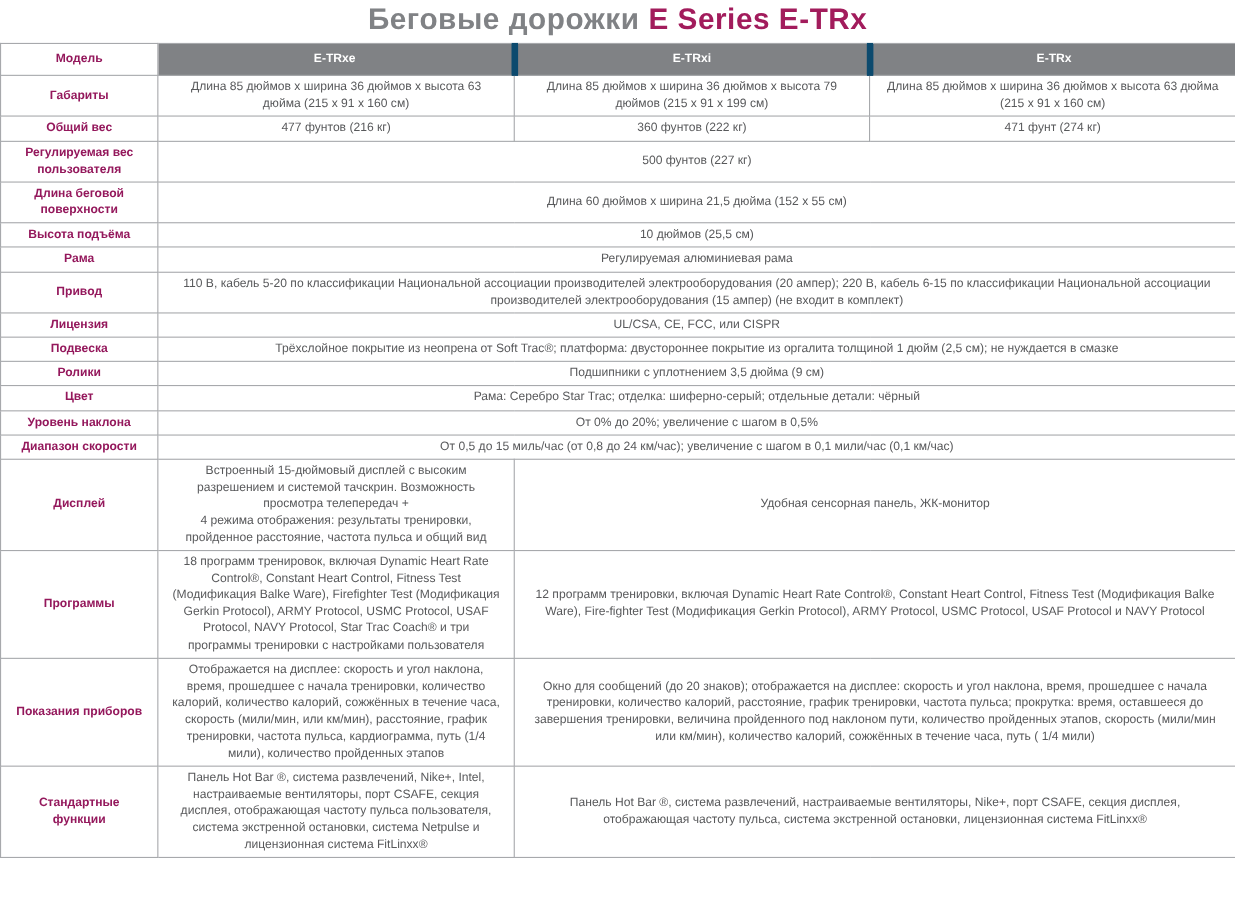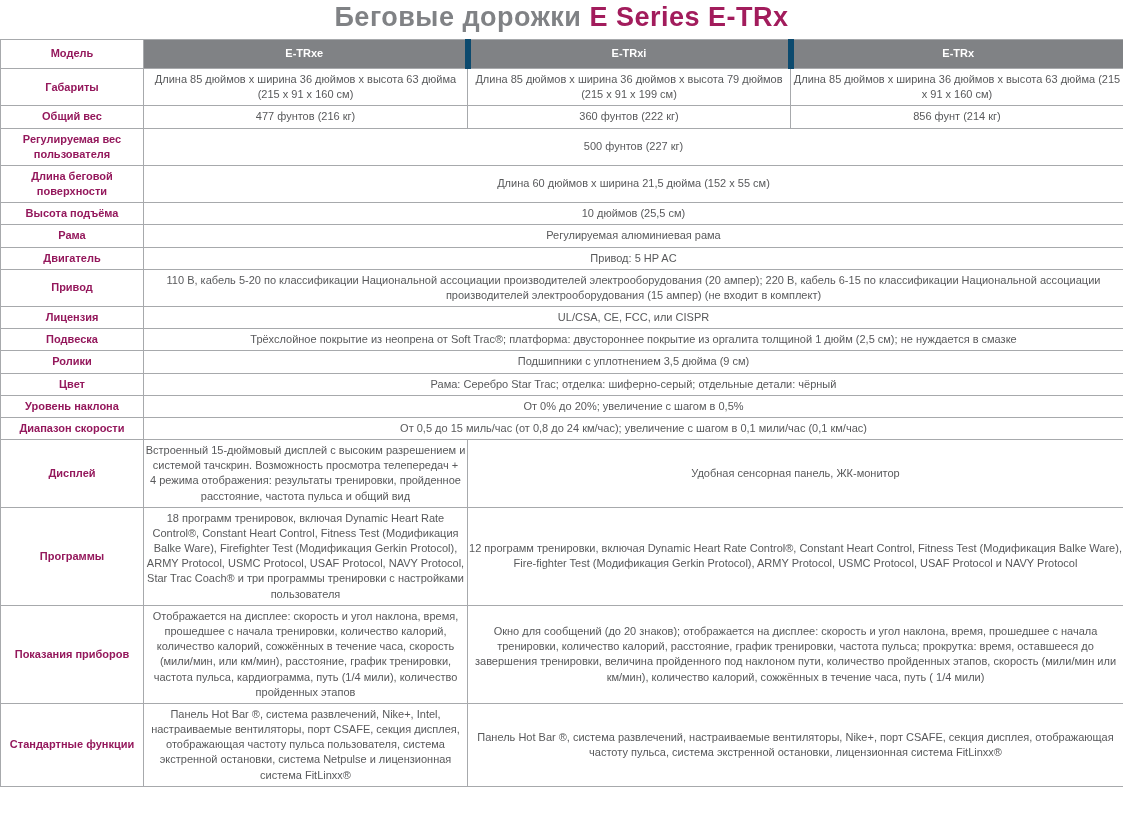--- a/index.html
+++ b/index.html
@@ -11,21 +11,21 @@
   .page{width:1123px;}
   h1.title{
     margin:2px 0 6px 0;text-align:center;font-size:27px;font-weight:bold;
     color:#808285;letter-spacing:.5px;
   }
   h1.title .accent{color:var(--accent);text-align:right;}
   table.spec{border-collapse:collapse;width:1123px;table-layout:fixed;}
   table.spec td, table.spec th{
     border:1px solid var(--border);
     font-size:11px;line-height:1.38;vertical-align:middle;
-    padding:3px 0;text-align:center;white-space:pre-line;
+    padding:3px 12px;text-align:center;white-space:pre-line;
     word-wrap:break-word;
     margin-left:45px;
   }
   td.rowlabel{
     color:var(--label);font-weight:bold;text-align:left;font-size:11.5px;
     padding:3px 4px 3px 8px;background:#fff;border-left:none;
   }
   th.model{
     background:var(--header-bg);color:var(--header-text);
     font-size:12px;font-weight:bold;height:22px;padding:2px 6px;
@@ -56,41 +56,37 @@
     <tr>
           <td class="rowlabel">Габариты</td>
           <td>Длина 85 дюймов x ширина 36 дюймов x высота 63 дюйма (215 x 91 x 160 см)</td>
           <td>Длина 85 дюймов x ширина 36 дюймов x высота 79 дюймов (215 x 91 x 199 см)</td>
           <td>Длина 85 дюймов x ширина 36 дюймов x высота 63 дюйма (215 x 91 x 160 см)</td>
         </tr>
         <tr>
           <td class="rowlabel">Общий вес</td>
           <td>477 фунтов (216 кг)</td>
           <td>360 фунтов (222 кг)</td>
-          <td>856 фунт  (214 кг)</td>
+          <td>471 фунт  (274 кг)</td>
         </tr>
         <tr>
           <td class="rowlabel">Регулируемая вес пользователя</td>
           <td colspan="3">500 фунтов (227 кг)</td>
         </tr>
         <tr>
           <td class="rowlabel">Длина беговой поверхности</td>
           <td colspan="3">Длина 60 дюймов  x  ширина 21,5 дюйма  (152 x 55 см)</td>
         </tr>
         <tr>
           <td class="rowlabel">Высота подъёма</td>
           <td colspan="3">10 дюймов (25,5 см)</td>
         </tr>
         <tr>
           <td class="rowlabel">Рама</td>
           <td colspan="3">Регулируемая алюминиевая рама</td>
-        </tr>
-        <tr>
-          <td class="rowlabel">Двигатель</td>
-          <td colspan="3">Привод: 5 HP AC</td>
         </tr>
         <tr>
           <td class="rowlabel">Привод</td>
           <td colspan="3">110 В, кабель 5-20 по классификации Национальной ассоциации производителей электрооборудования (20 ампер); 220 В, кабель 6-15  по классификации Национальной ассоциации производителей электрооборудования (15 ампер) (не входит в комплект)</td>
         </tr>
         <tr>
           <td class="rowlabel">Лицензия</td>
           <td colspan="3">UL/CSA, CE, FCC, или CISPR</td>
         </tr>
         <tr>

